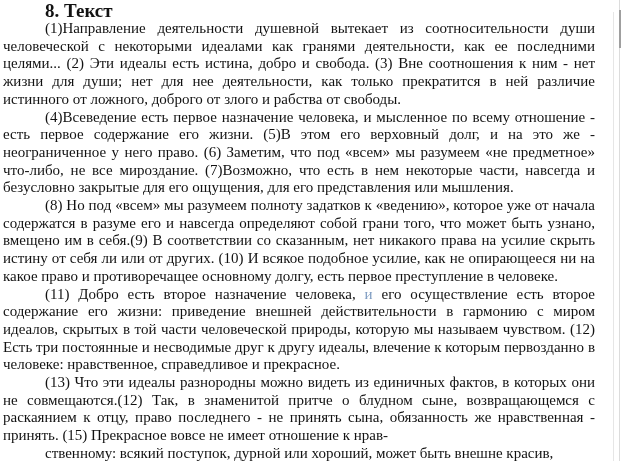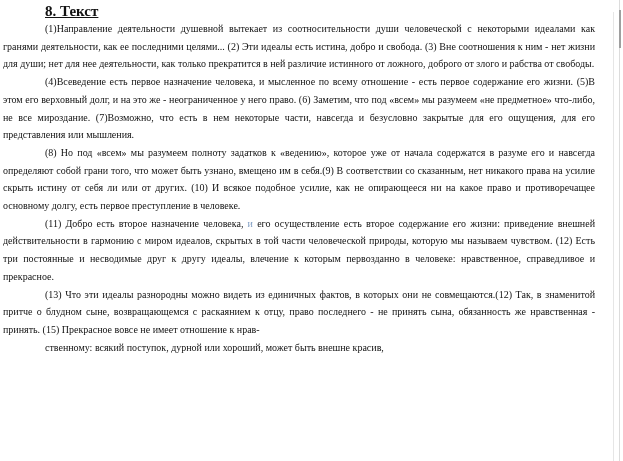--- a/index.html
+++ b/index.html
@@ -15,30 +15,29 @@
     font-family: "Liberation Serif", "DejaVu Serif", serif;
     color: #121212;
   }
   .page {
     position: absolute;
     left: 3px;
     top: 2px;
     width: 592px;
   }
   .heading {
-    font-size: 15px;
+    font-size: 19px;
     font-weight: bold;
     margin: 0;
     padding-left: 42px;
     line-height: 18px;
-    text-decoration: underline;
   }
   .page p {
     margin: 0;
-    font-size: 10px;
+    font-size: 15px;
     line-height: 17.7px;
     text-align: justify;
     text-indent: 42px;
   }
   .hl {
     color: #7d9bc1;
   }
   .sb-track {
     position: absolute;
     right: 3px;

